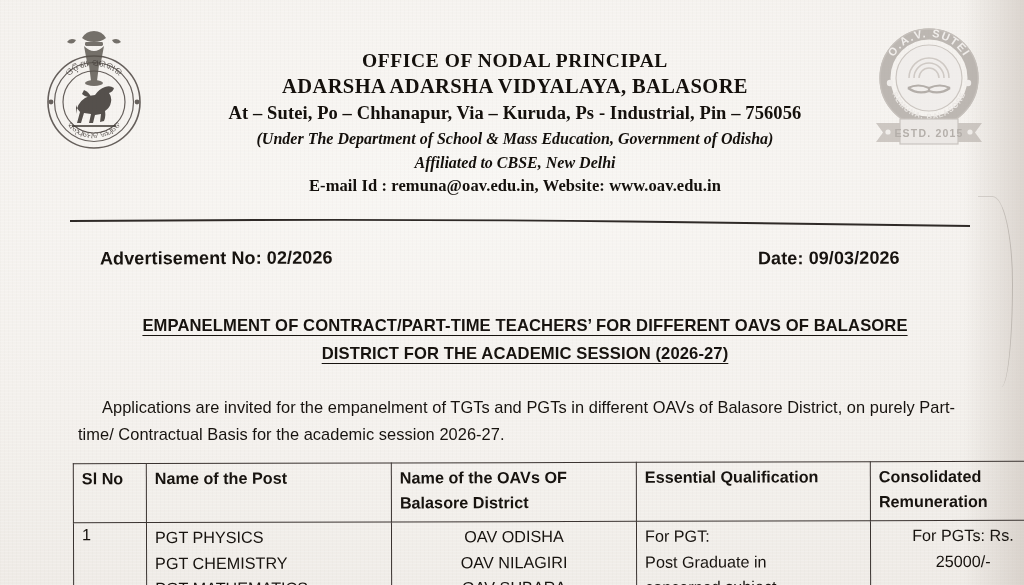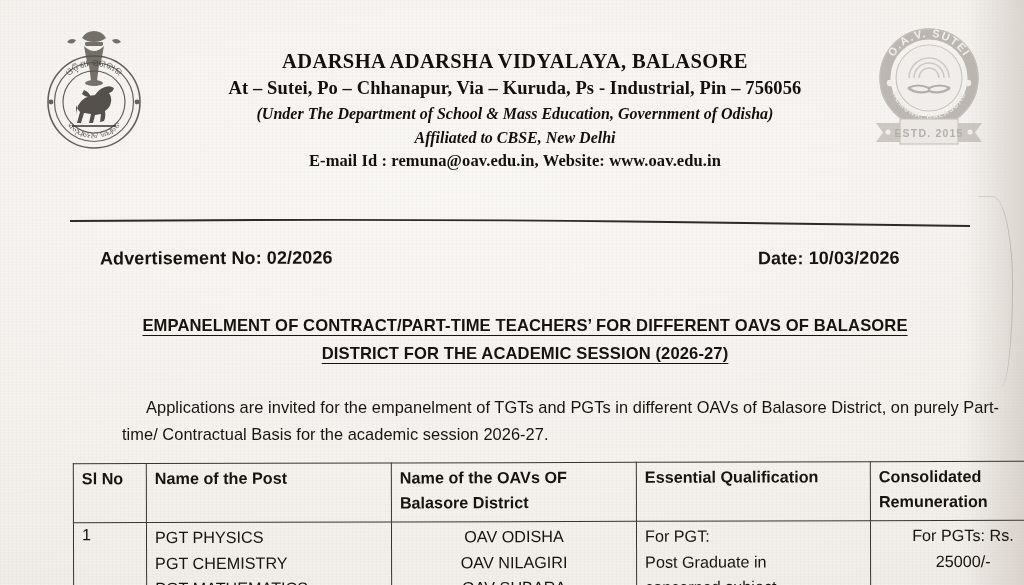--- a/index.html
+++ b/index.html
@@ -152,21 +152,20 @@
 
   
   .body-para {
     position: absolute;
     left: 78px; top: 394px;
     width: 900px;
     font-size: 16.4px;
     line-height: 27px;
     text-indent: 24px;
     letter-spacing: .05px;
-    margin-left: 44px;
   }
 
   
   .tbl {
     position: absolute;
     left: 73px; top: 462px;
     width: 897px;
     border-collapse: collapse;
     table-layout: fixed;
     font-size: 16.2px;
@@ -285,36 +284,37 @@
         <path d="M114 103 h-26 v19 h26 l-7 -9.5z" fill="#b5aea8"></path>
         <rect x="32" y="99" width="58" height="25" fill="#e7e3e0" stroke="#b0a9a3" stroke-width="1.2"></rect>
         <circle cx="20" cy="112" r="2.6" fill="#eeebe8"></circle>
         <circle cx="102" cy="112" r="2.6" fill="#eeebe8"></circle>
         <text x="61" y="117" font-family="'Liberation Sans',sans-serif" font-size="10.5" font-weight="bold" fill="#8e8781" text-anchor="middle" letter-spacing="1.2">ESTD. 2015</text>
       </g>
     </svg>
   </div>
 
   <div class="letterhead">
+    <div class="lh-line1">OFFICE OF NODAL PRINCIPAL</div>
     <div class="lh-line2">ADARSHA  ADARSHA VIDYALAYA, BALASORE</div>
     <div class="lh-line3">At – Sutei, Po – Chhanapur, Via – Kuruda, Ps - Industrial, Pin – 756056</div>
     <div class="lh-line4">(Under The Department of School &amp; Mass Education, Government of Odisha)</div>
     <div class="lh-line5">Affiliated to CBSE, New Delhi</div>
     <div class="lh-line6">E-mail Id : remuna@oav.edu.in,  Website: www.oav.edu.in</div>
   </div>
 
   <div class="divider">
     <svg width="900" height="10" viewBox="0 0 900 10">
       <path d="M0 3 Q 300 0.5 560 3.5 T 900 8" fill="none" stroke="#2f2a27" stroke-width="1.9" stroke-linecap="round"></path>
     </svg>
   </div>
 
   <div class="adv-row">
     <div class="adv-no">Advertisement No: 02/2026</div>
-    <div class="adv-date">Date: 10/03/2026</div>
+    <div class="adv-date">Date: 09/03/2026</div>
   </div>
 
   <div class="heading">
     <span>EMPANELMENT OF CONTRACT/PART-TIME TEACHERS’  FOR DIFFERENT OAVS OF BALASORE</span>
     <span class="hl2">DISTRICT FOR THE ACADEMIC SESSION (2026-27)</span>
   </div>
 
   <div class="body-para">Applications are invited for the empanelment of TGTs and PGTs in different OAVs of Balasore District, on purely Part-time/ Contractual Basis for the academic session 2026-27.</div>
 
   <div class="table-clip">

